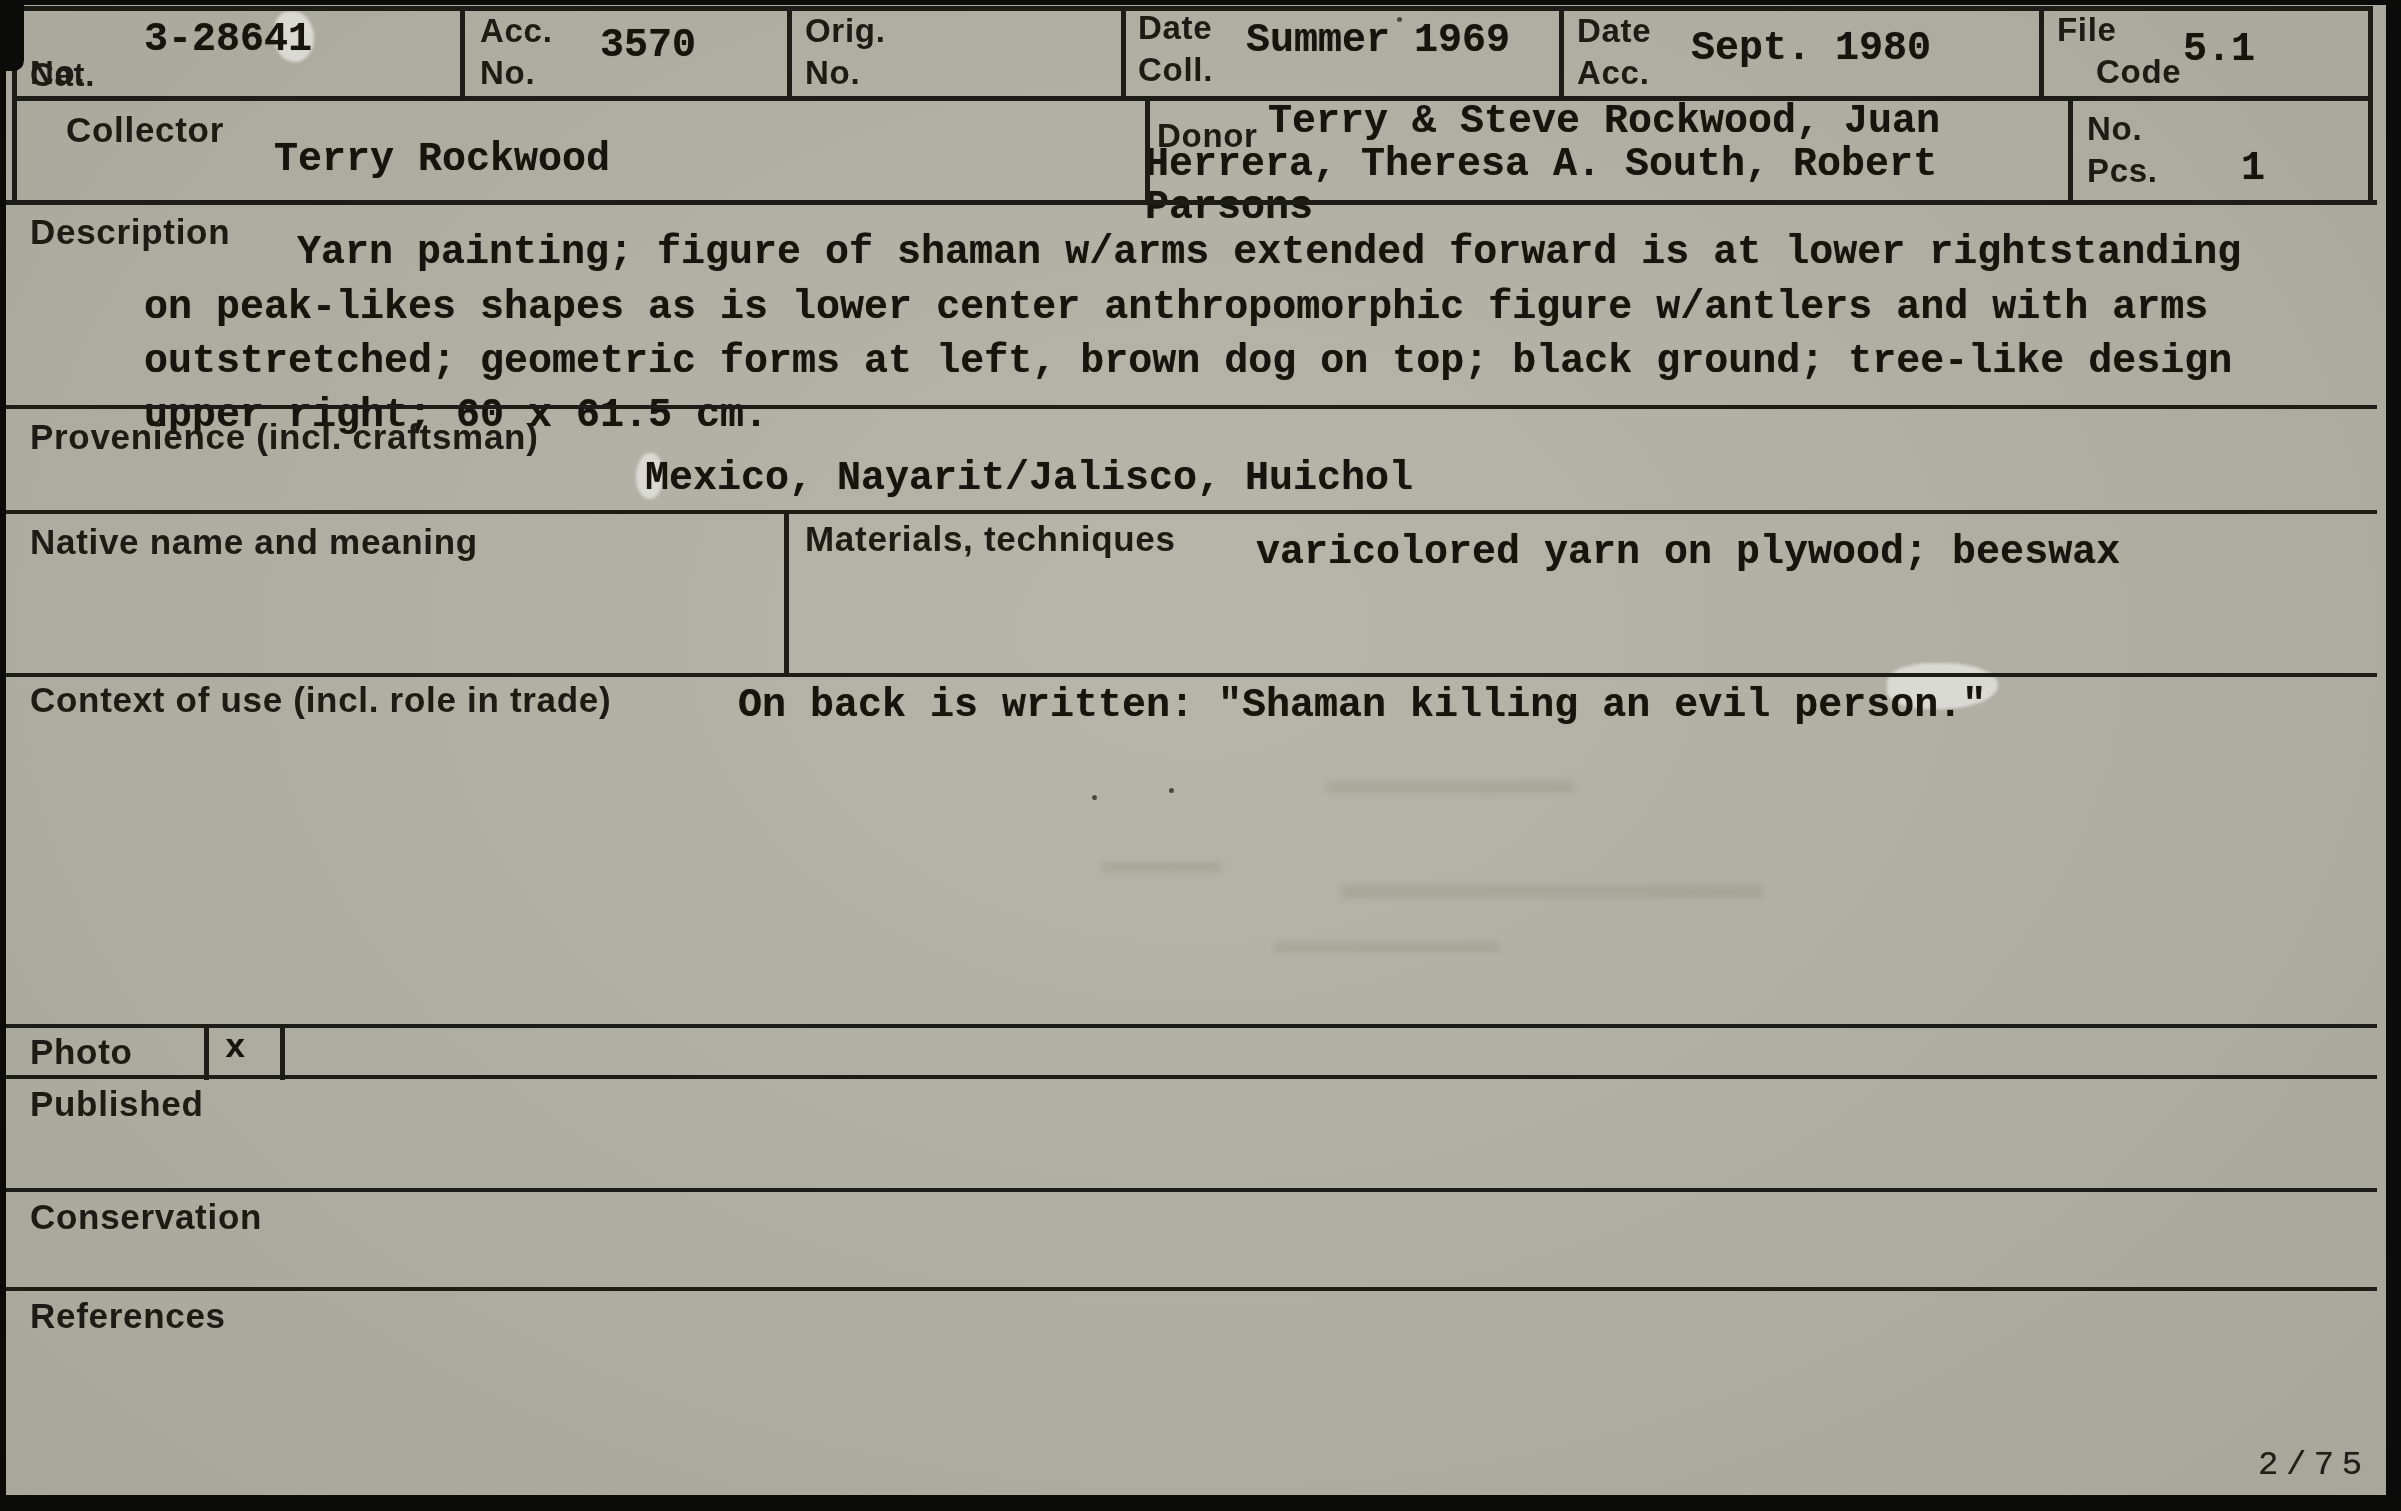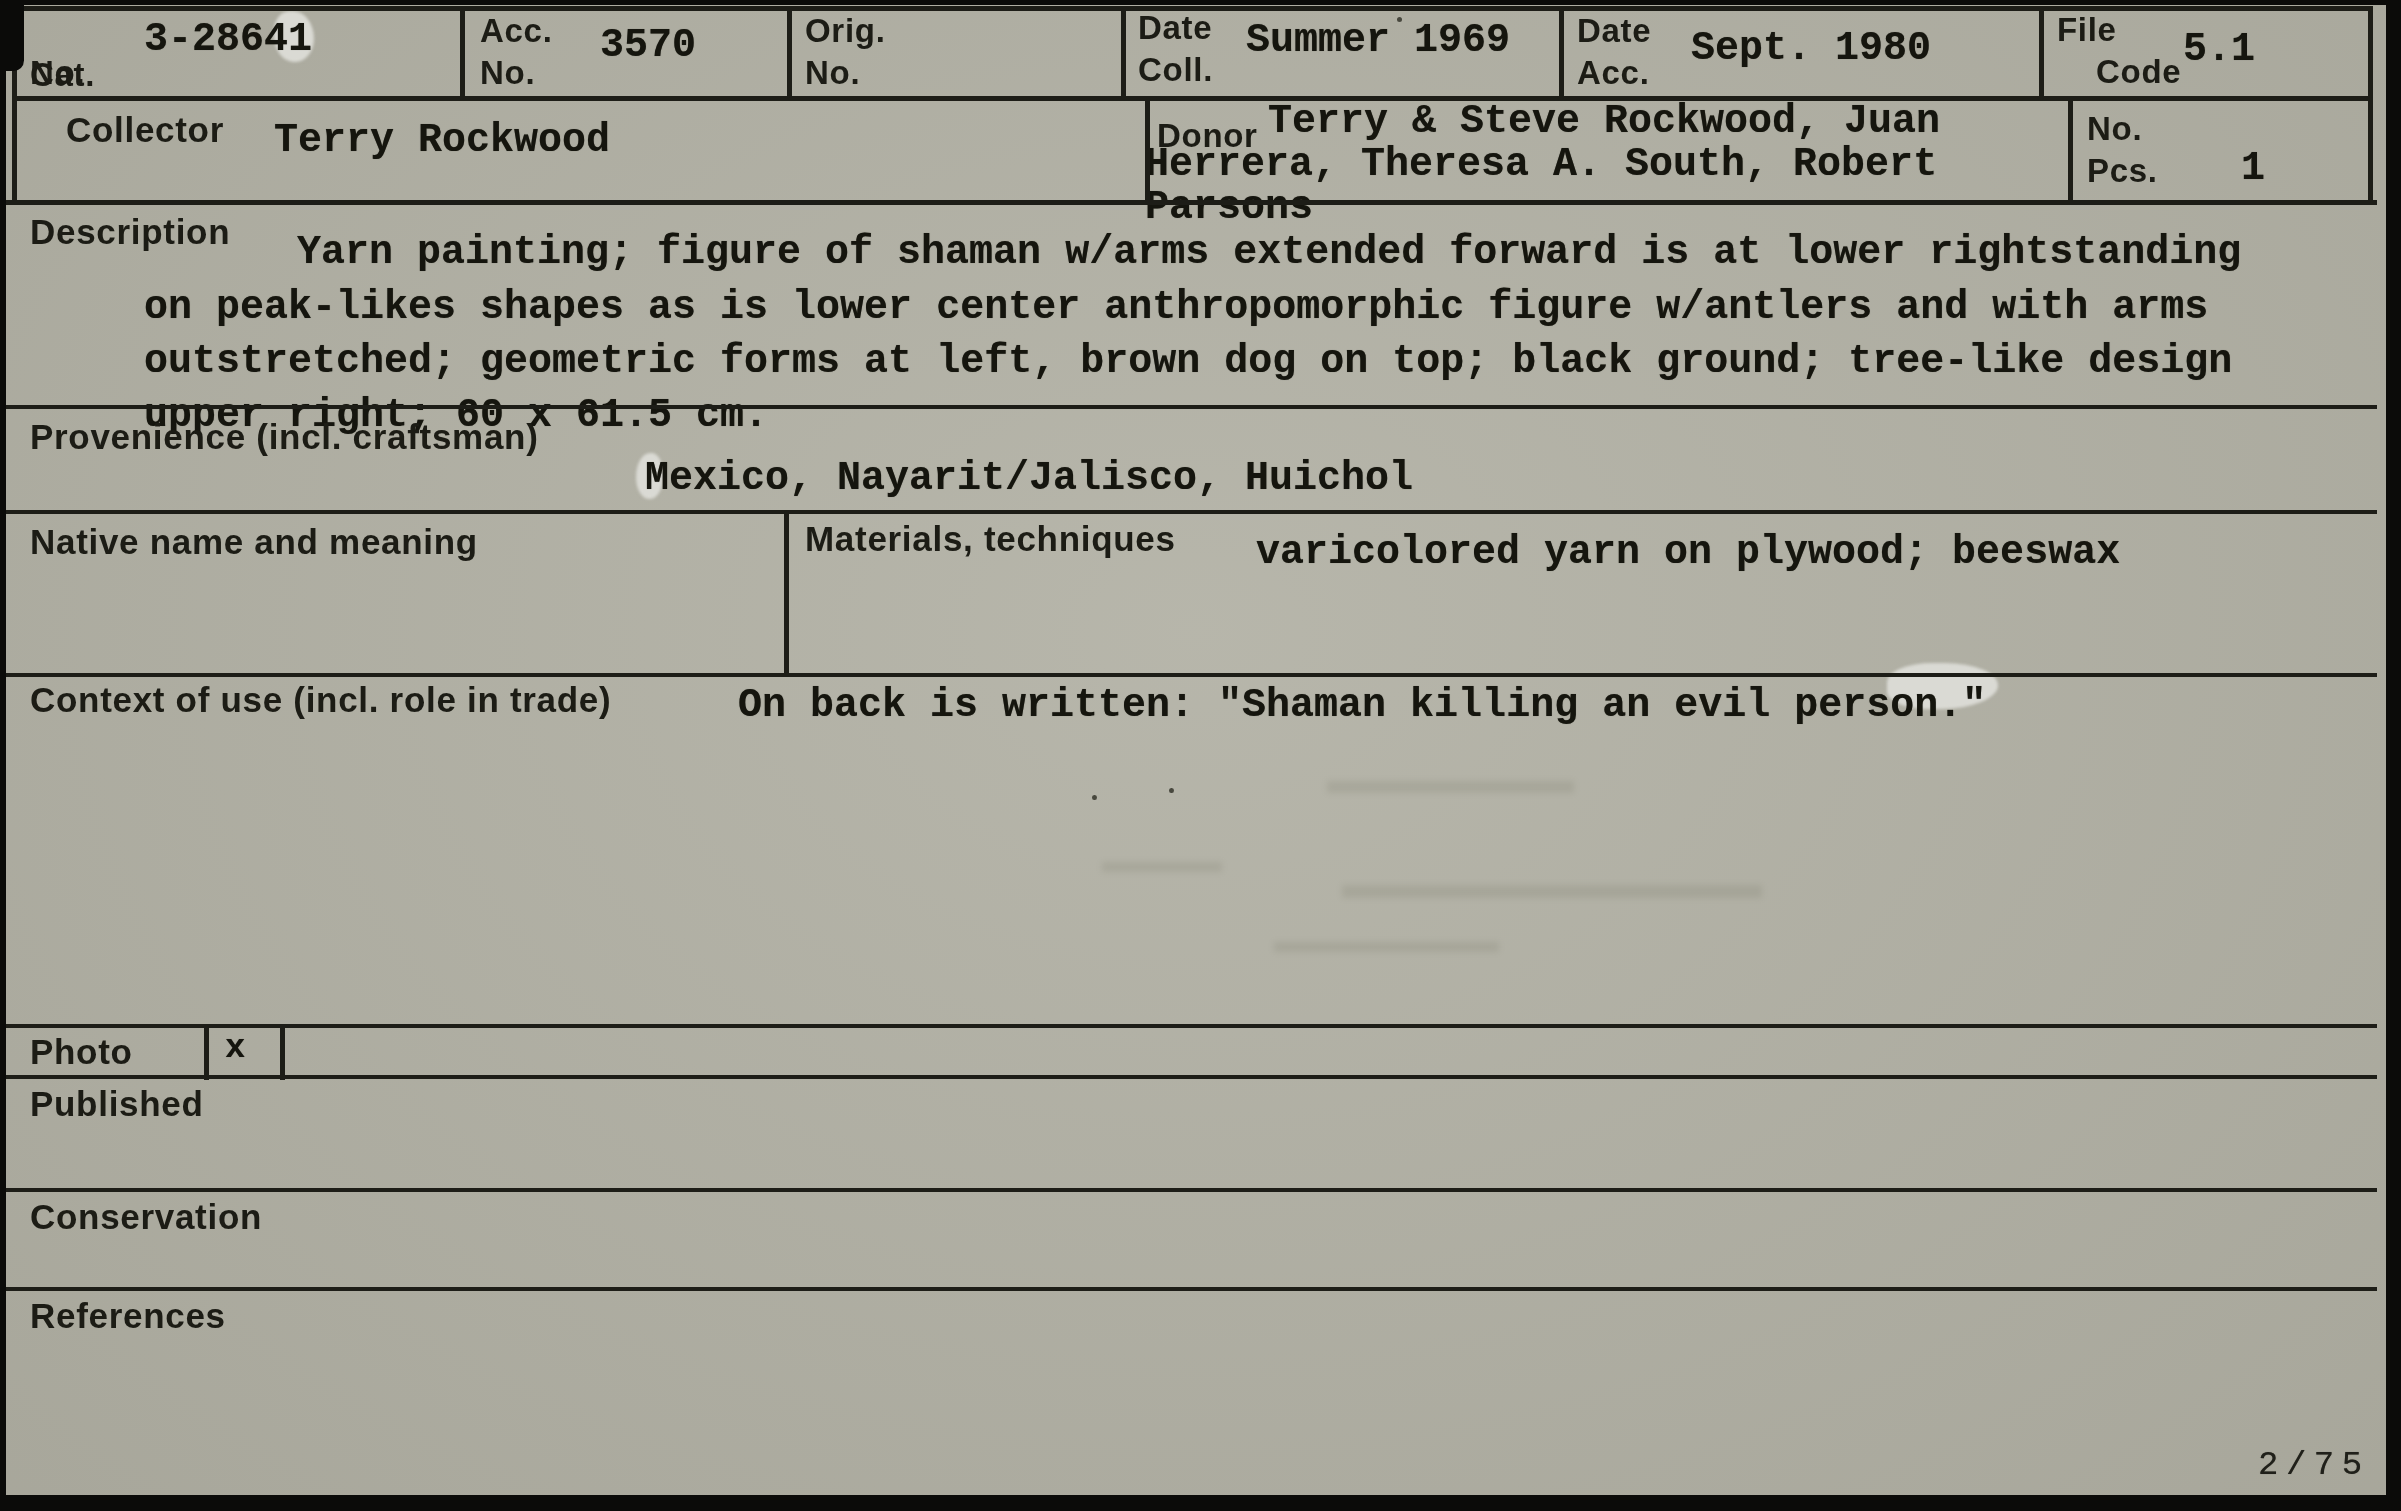--- a/index.html
+++ b/index.html
@@ -65,21 +65,21 @@
     <div class="plabel" style="left:2051px;top:6px;">File</div>
     <div class="plabel" style="left:2051px;top:48px;margin-left:39px;">Code</div>
 
     <div class="typed" style="left:138px;top:12px;">3-28641</div>
     <div class="typed" style="left:594px;top:18px;">3570</div>
     <div class="typed" style="left:1240px;top:13.5px;">Summer 1969</div>
     <div class="typed" style="left:1685px;top:21px;">Sept. 1980</div>
     <div class="typed" style="left:2177px;top:22.5px;">5.1</div>
 
     <div class="plabel big" style="left:24px;top:105px;margin-left:36px;">Collector</div>
-    <div class="typed" style="left:268px;top:113px;text-align:right;">Terry Rockwood</div>
+    <div class="typed" style="left:268px;top:132px;text-align:right;">Terry Rockwood</div>
     <div class="plabel" style="left:1151px;top:112px;">Donor</div>
     <div class="typed" style="left:1262px;top:94px;">Terry &amp; Steve Rockwood, Juan</div>
     <div class="typed" style="left:1139px;top:137px;">Herrera, Theresa A. South, Robert</div>
     <div class="typed" style="left:1139px;top:180px;">Parsons</div>
     <div class="plabel" style="left:2081px;top:105px;">No.</div>
     <div class="plabel" style="left:2081px;top:147px;">Pcs.</div>
     <div class="typed" style="left:2235px;top:141px;">1</div>
 
     <div class="plabel big" style="left:24px;top:207px;">Description</div>
     <div class="typed" style="left:291px;top:225px;">Yarn painting; figure of shaman w/arms extended forward is at lower rightstanding</div>

